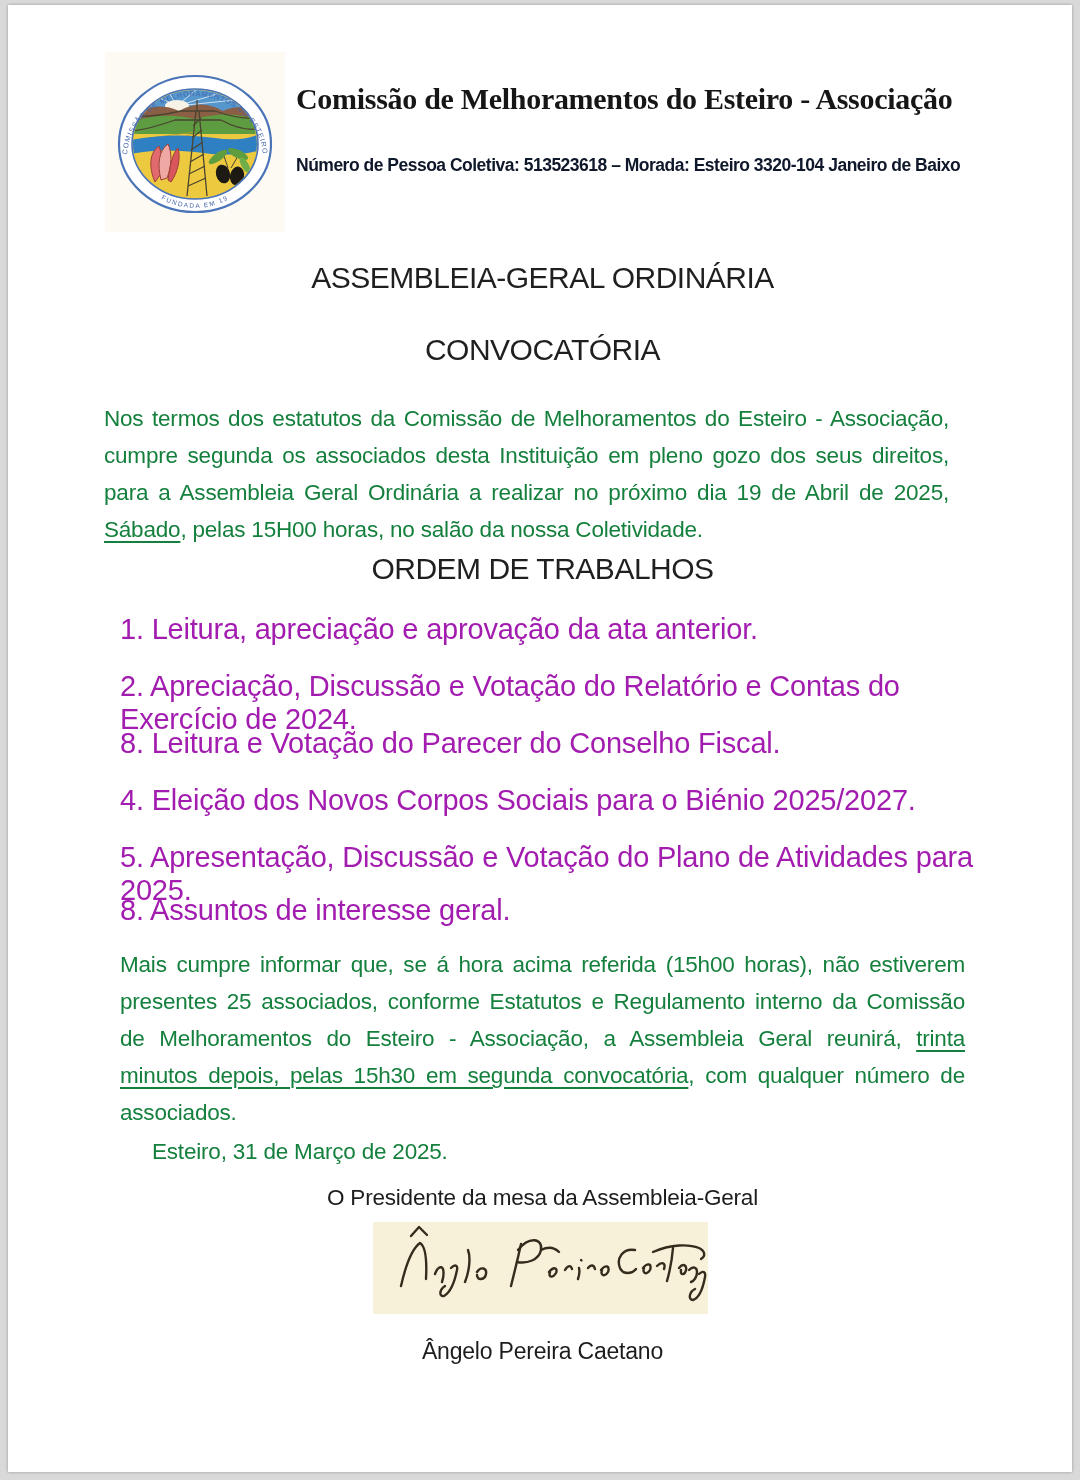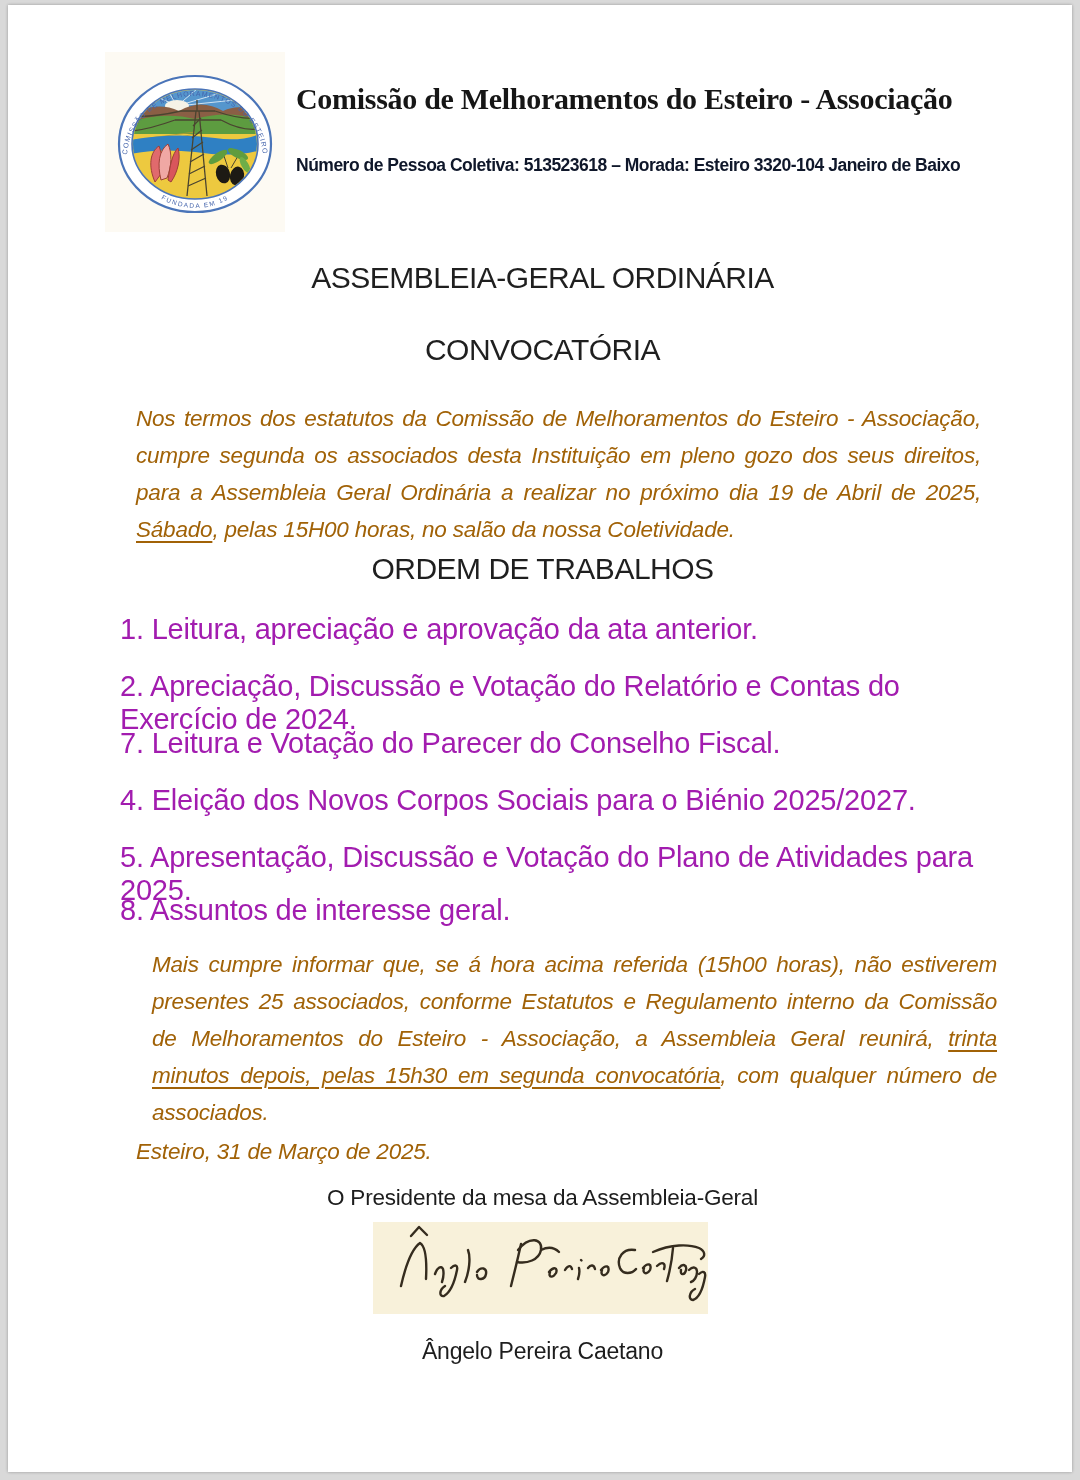--- a/index.html
+++ b/index.html
@@ -11,29 +11,29 @@
   
   .org-name{left:288px;top:64px;width:720px;font-family:"Liberation Serif",serif;font-weight:700;
             font-size:30px;letter-spacing:-0.3px;color:#161616;margin-top:13px;}
   .org-details{left:288px;top:150px;width:740px;font-weight:700;font-size:17.5px;letter-spacing:-0.5px;color:#0f172a;}
   
   .h-center{left:112px;width:845px;text-align:center;font-size:30px;letter-spacing:-0.5px;color:#1f1f1f;}
   .t1{top:256px;}
   .t2{top:328px;}
   .ordem{top:547px;}
   
-  .col{left:128px;width:845px;font-size:22.5px;letter-spacing:-0.2px;line-height:37px;color:#a16207;font-style:italic;}
+  .col{left:96px;width:845px;font-size:22.5px;letter-spacing:-0.2px;line-height:37px;color:#15803d;}
   .p1{top:395px;}
   .p2{top:941px;margin-left:16px;}
   .jl{text-align:justify;text-align-last:justify;}
   .ll{text-align:right;text-align-last:left;}
   .u{text-decoration:underline;text-decoration-thickness:1.5px;text-underline-offset:4px;}
   .item{left:112px;width:860px;font-size:29px;letter-spacing:-0.2px;color:#a21caf;}
   .i1{top:608px}.i2{top:665px}.i3{top:722px}.i4{top:779px}.i5{top:836px}.i6{top:889px}
-  .date-line{top:1128px;}
+  .date-line{top:1128px;margin-left:48px;}
   .role{top:1180px;left:112px;width:845px;text-align:center;font-size:22.5px;letter-spacing:-0.2px;}
   .sig{left:365px;top:1217px;width:335px;height:92px;background:#f8f1da;}
   .name{top:1333px;left:112px;width:845px;text-align:center;font-size:23px;letter-spacing:-0.2px;}
   .seal{left:97px;top:47px;}
 </style>
 </head>
 <body>
 
 <div class="viewport">
   <div class="page">
@@ -98,21 +98,21 @@
     <div class="abs col p1">
       <div class="jl">Nos termos dos estatutos da Comissão de Melhoramentos do Esteiro - Associação,</div>
       <div class="jl">cumpre segunda os associados desta Instituição em pleno gozo dos seus direitos,</div>
       <div class="jl">para a Assembleia Geral Ordinária a realizar no próximo dia 19 de Abril de 2025,</div>
       <div class="ll"><span class="u">Sábado</span><span>, pelas 15H00 horas, no salão da nossa Coletividade.</span></div>
     </div>
 
     <div class="abs h-center ordem">ORDEM DE TRABALHOS</div>
     <div class="abs item i1">1. Leitura, apreciação e aprovação da ata anterior.</div>
     <div class="abs item i2">2. Apreciação, Discussão e Votação do Relatório e Contas do Exercício de 2024.</div>
-    <div class="abs item i3">7. Leitura e Votação do Parecer do Conselho Fiscal.</div>
+    <div class="abs item i3">8. Leitura e Votação do Parecer do Conselho Fiscal.</div>
     <div class="abs item i4">4. Eleição dos Novos Corpos Sociais para o Biénio 2025/2027.</div>
     <div class="abs item i5">5. Apresentação, Discussão e Votação do Plano de Atividades para 2025.</div>
     <div class="abs item i6">8. Assuntos de interesse geral.</div>
 
     <div class="abs col p2">
       <div class="jl">Mais cumpre informar que, se á hora acima referida (15h00 horas), não estiverem</div>
       <div class="jl">presentes 25 associados, conforme Estatutos e Regulamento interno da Comissão</div>
       <div class="jl"><span>de Melhoramentos do Esteiro - Associação, a Assembleia Geral reunirá, </span><span class="u">trinta</span></div>
       <div class="jl"><span class="u">minutos depois, pelas 15h30 em segunda convocatória</span><span>, com qualquer número de</span></div>
       <div class="ll">associados.</div>

